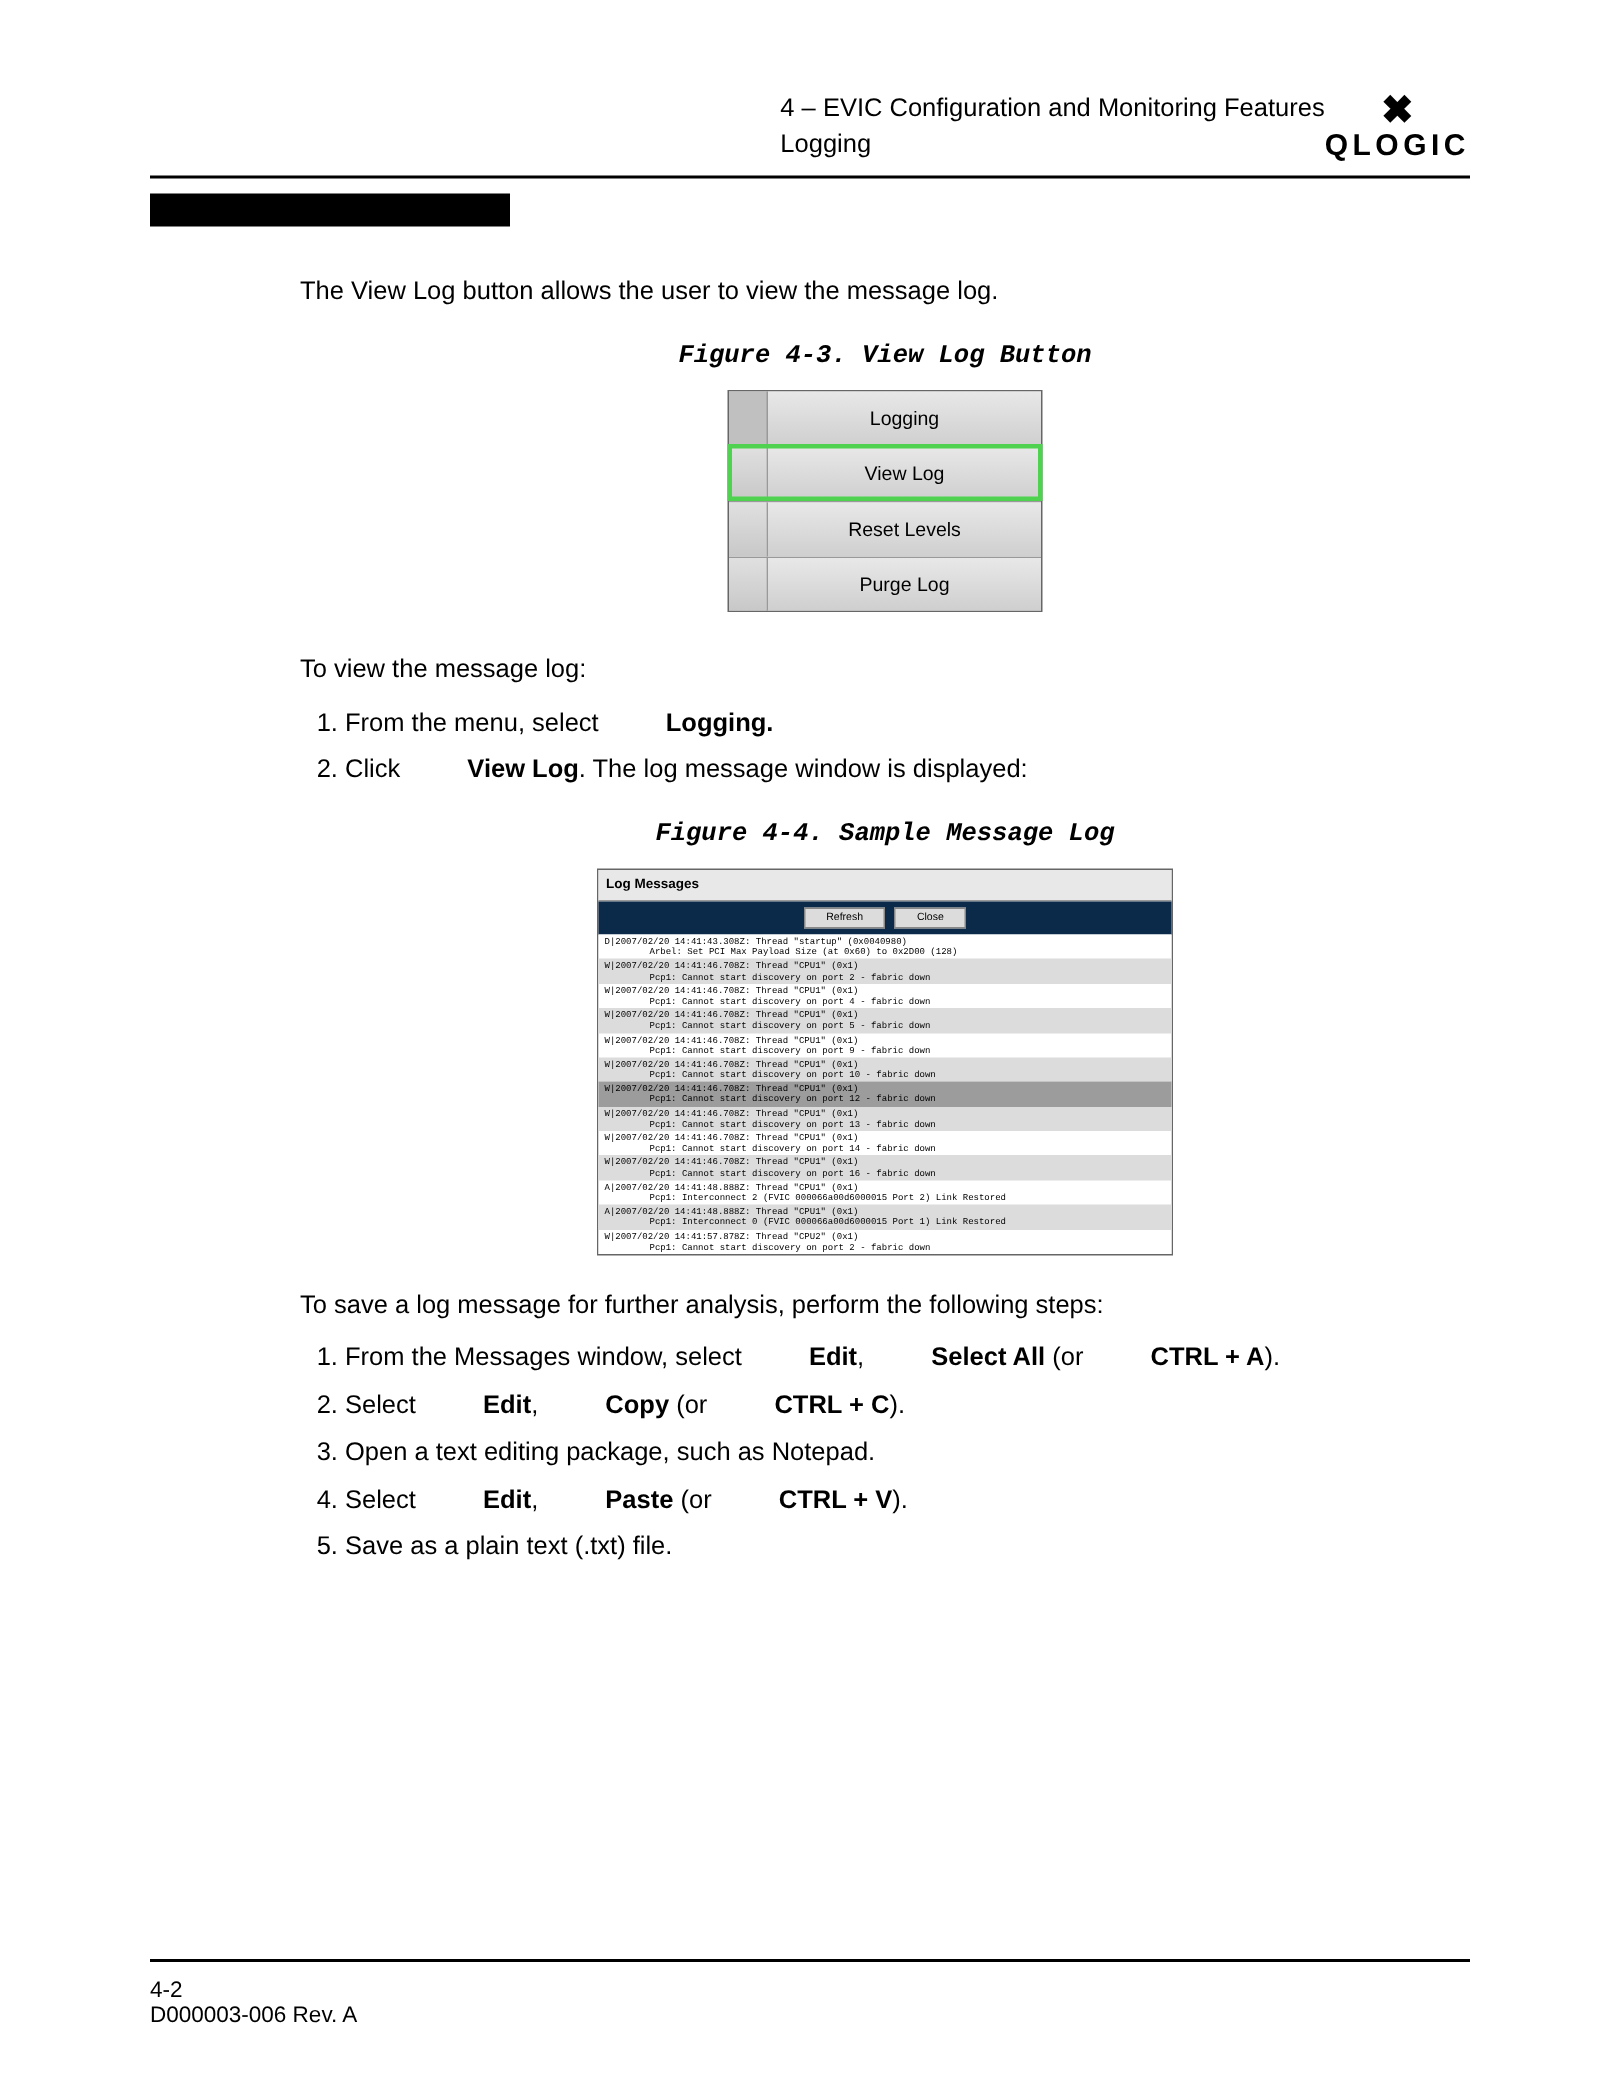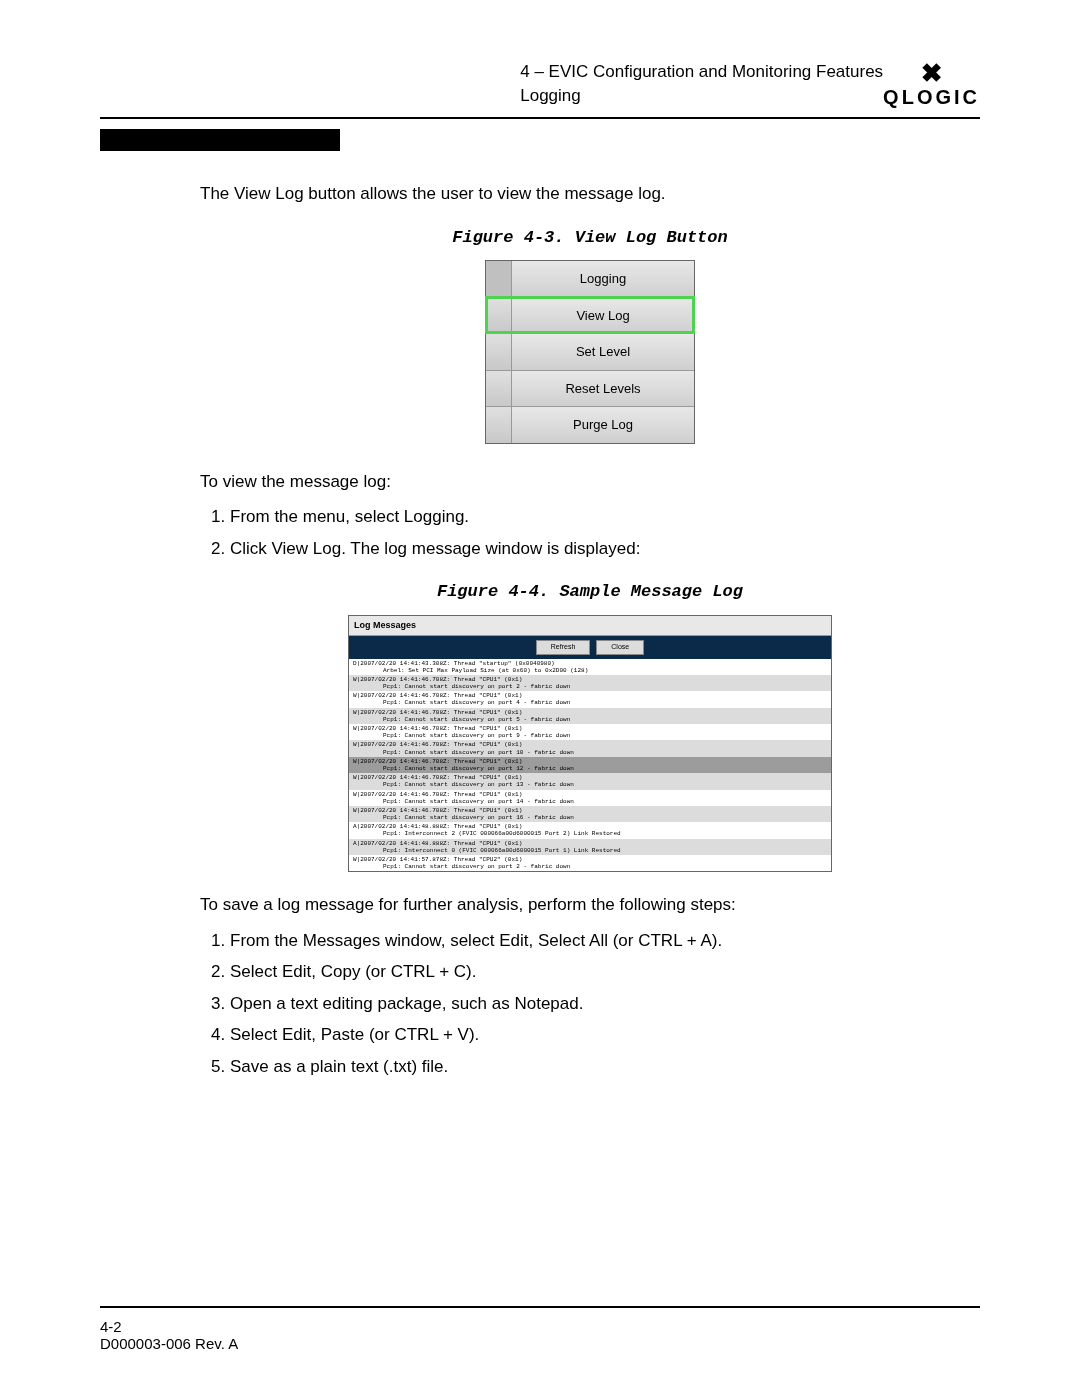--- a/index.html
+++ b/index.html
@@ -77,21 +77,21 @@
     padding: 8px 0;
     font-size: 13px;
     background: linear-gradient(#e8e8e8,#cfcfcf);
   }
   .menu-item.header-row .menu-handle { background: #c0c0c0; }
   .menu-item.highlighted { outline: 3px solid #4fd24f; outline-offset: -2px; position: relative; z-index: 1; }
   .body-p { margin: 10px 0; }
   ol.steps { margin: 10px 0 18px 30px; }
   ol.steps li { margin: 6px 0; }
   .log-figure {
-    width: 484px;
+    width: 384px;
     margin: 0 auto 20px auto;
     border: 1px solid #666;
     font-size: 7px;
   }
   .log-title {
     background: #e8e8e8;
     font-family: Arial, sans-serif;
     font-weight: bold;
     font-size: 9px;
     padding: 3px 5px;
@@ -129,21 +129,21 @@
     bottom: 45px;
     left: 100px;
     right: 100px;
     border-top: 2px solid #000;
     padding-top: 10px;
     font-size: 15px;
     display: flex;
     justify-content: space-between;
     flex-direction: column;
   }
-  .b { font-weight: normal; }
+  .b { font-weight: bold; margin-left: 40px; }
 </style>
 </head>
 <body>
 
 <div class="page">
 
   <div class="header">
     <div class="header-left">
       <div>4 – EVIC Configuration and Monitoring Features</div>
       <div>Logging</div>
@@ -166,21 +166,20 @@
       <div class="menu-item header-row">
         <div class="menu-handle"></div>
         <div class="menu-label">Logging</div>
       </div>
       <div class="menu-item highlighted">
         <div class="menu-handle"></div>
         <div class="menu-label">View Log</div>
       </div>
       <div class="menu-item">
         <div class="menu-handle"></div>
-        <div class="menu-label">Set Level</div>
       </div>
       <div class="menu-item">
         <div class="menu-handle"></div>
         <div class="menu-label">Reset Levels</div>
       </div>
       <div class="menu-item">
         <div class="menu-handle"></div>
         <div class="menu-label">Purge Log</div>
       </div>
     </div>

